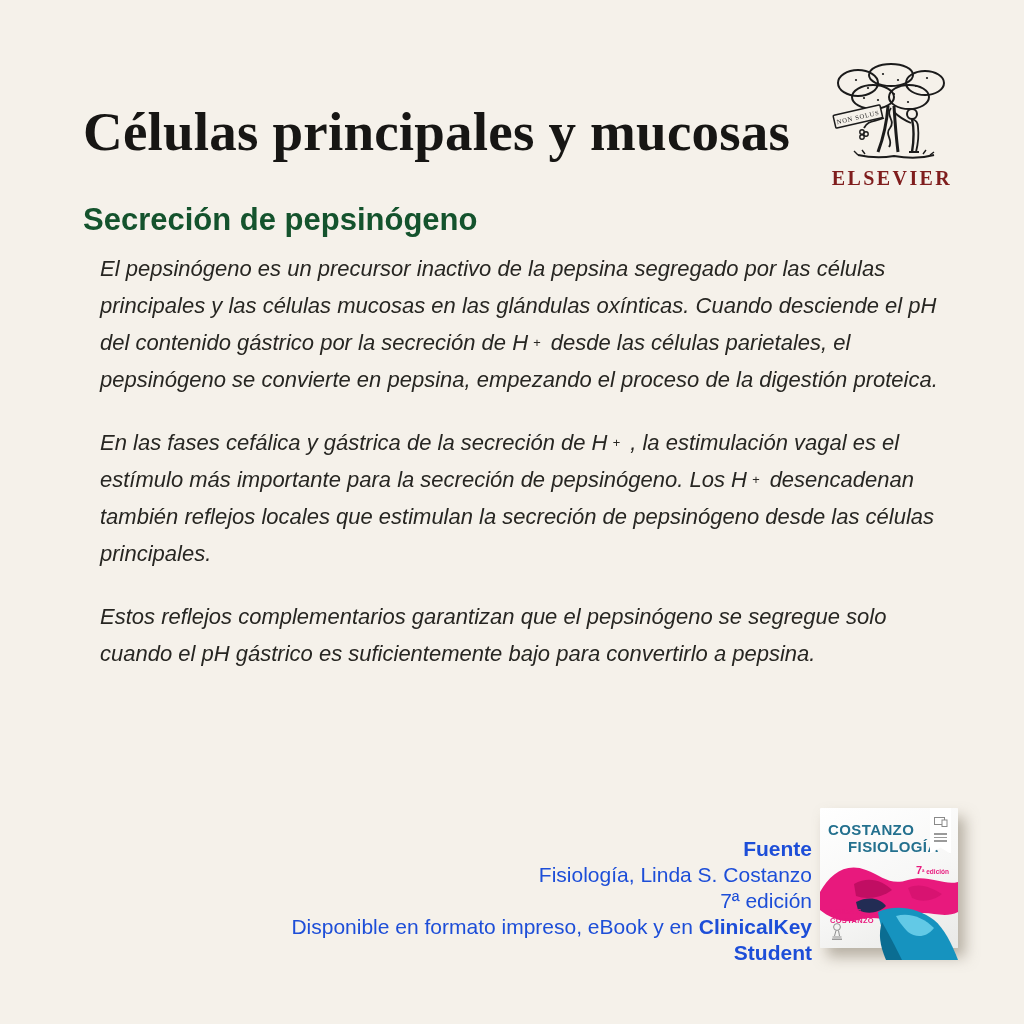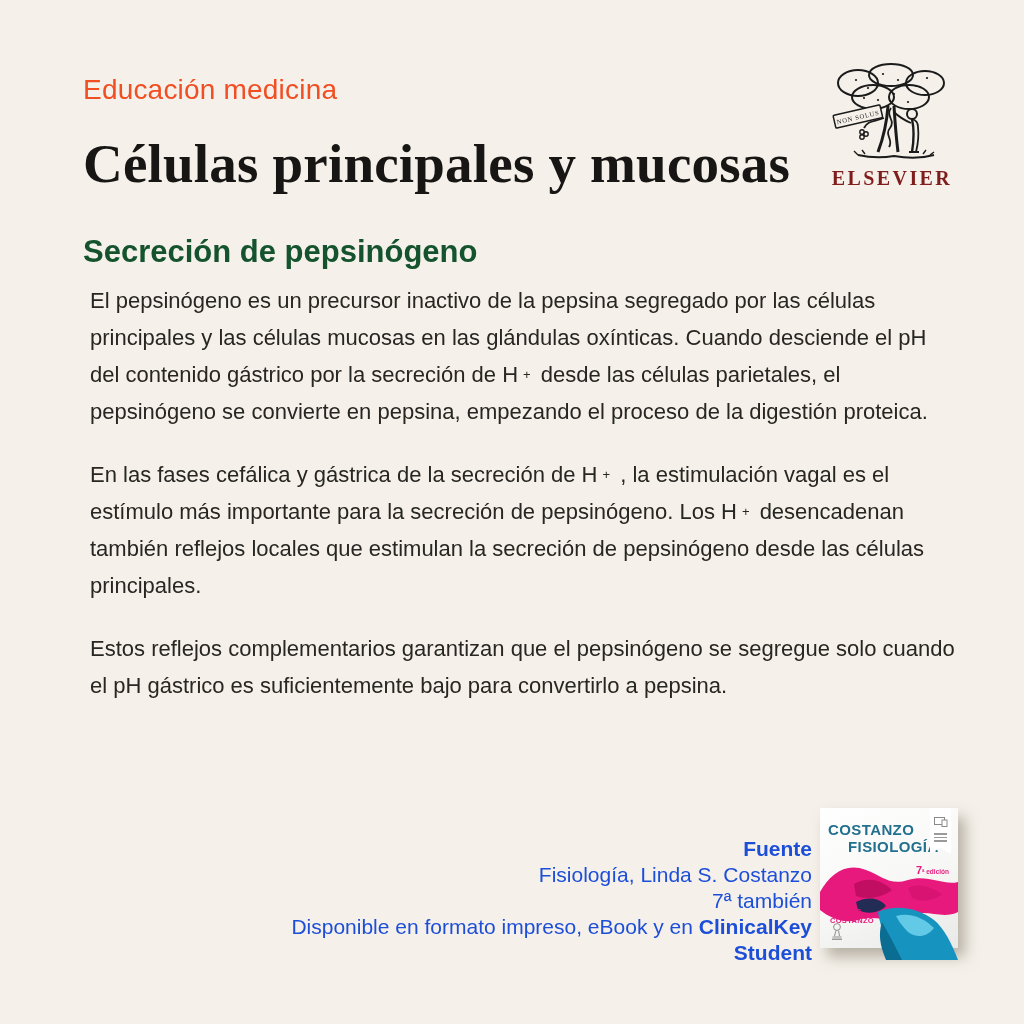--- a/index.html
+++ b/index.html
@@ -40,21 +40,21 @@
     color: #14532d;
     margin-top: 40px;
   }
   .body-text {
     margin-top: 12px;
     font-size: 22px;
     line-height: 37px;
     color: #272622;
     width: 877px;
   }
-  .body-text p { margin: 0 0 26px 7px; }
+  .body-text p { margin: 0 0 26px 17px; font-style: italic; }
   .ion {
     display: inline-block;
     font-size: 13px;
     vertical-align: 3px;
     margin: 0 4px 0 5px;
   }
 
   
   .logo-block {
     position: absolute;
@@ -207,34 +207,33 @@
       <g transform="rotate(-13 30 57)">
         <rect x="6" y="50" width="48" height="13" rx="1" fill="#f5f1ea" stroke="#1b1b1b" stroke-width="1.5"></rect>
         <text x="30" y="59.5" text-anchor="middle" font-size="6.5" letter-spacing="0.8" fill="#1b1b1b" font-family="Liberation Serif, serif">NON SOLUS</text>
       </g>
     </svg>
   </span>
   <div class="wordmark">ELSEVIER</div>
 </div>
 
 <div class="content">
-  <div class="eyebrow">Educación medicina</div>
   <h1 class="page-title">Células principales y mucosas</h1>
   <h2 class="subtitle">Secreción de pepsinógeno</h2>
   <div class="body-text">
       <p>El pepsinógeno es un precursor inactivo de la pepsina segregado por las células principales y las células mucosas en las glándulas oxínticas. Cuando desciende el pH del contenido gástrico por la secreción de H<span class="ion">+</span> desde las células parietales, el pepsinógeno se convierte en pepsina, empezando el proceso de la digestión proteica.</p>
       <p>En las fases cefálica y gástrica de la secreción de H<span class="ion">+</span> , la estimulación vagal es el estímulo más importante para la secreción de pepsinógeno. Los H<span class="ion">+</span> desencadenan también reflejos locales que estimulan la secreción de pepsinógeno desde las células principales.</p>
       <p>Estos reflejos complementarios garantizan que el pepsinógeno se segregue solo cuando el pH gástrico es suficientemente bajo para convertirlo a pepsina.</p>
     </div>
 </div>
 
 <div class="source-block">
   <div class="bold">Fuente</div>
   <div>Fisiología, Linda S. Costanzo</div>
-  <div>7ª también</div>
+  <div>7ª edición</div>
   <div><span>Disponible en formato impreso, eBook y en </span><span class="bold">ClinicalKey Student</span></div>
 </div>
 
 <div class="book">
   <div class="badge">
     <span>
       <svg width="14" height="10" viewBox="0 0 14 10">
         <rect x="0.5" y="0.5" width="10" height="7" fill="#fff" stroke="#8a8a8a" stroke-width="1"></rect>
         <rect x="8" y="3" width="5" height="6.5" fill="#fff" stroke="#8a8a8a" stroke-width="1"></rect>
       </svg>

